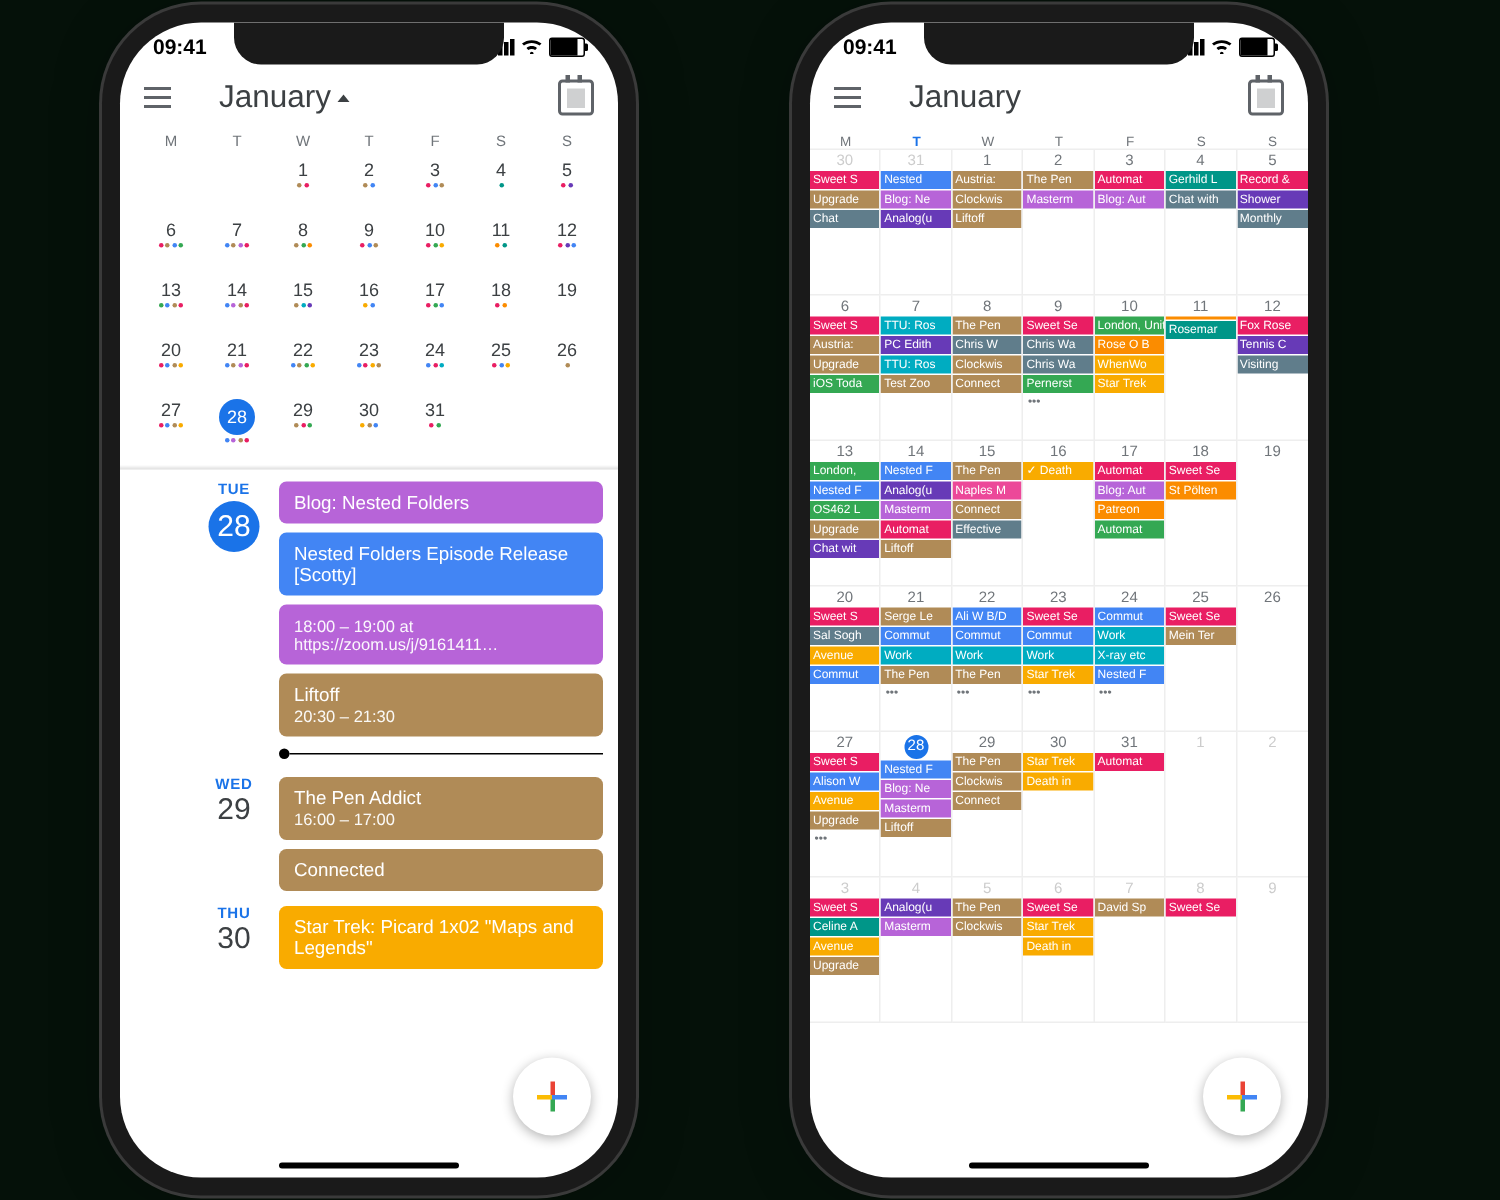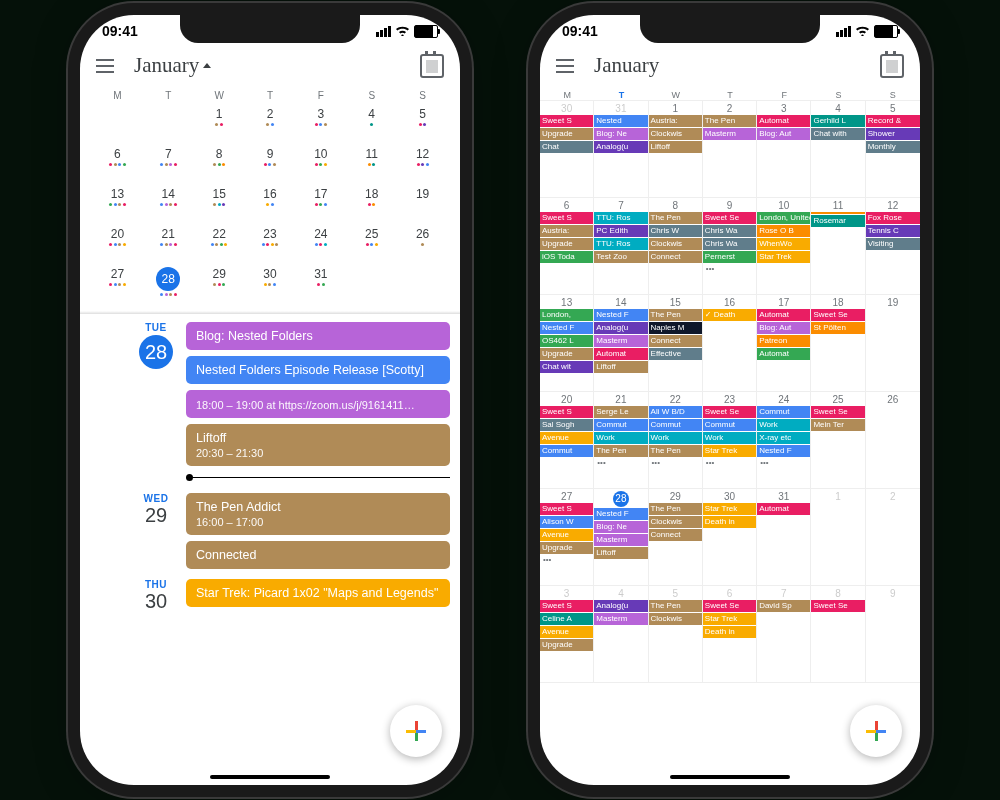--- a/index.html
+++ b/index.html
@@ -1,33 +1,33 @@
 <!DOCTYPE html>
 <html><head>
 <meta charset="utf-8">
 <style>
   html,body{margin:0;padding:0;background:#051109;font-family:-apple-system,Helvetica,Arial,sans-serif;}
   .stage{width:1000px;height:800px;position:relative;}
-  .phone{position:absolute;width:380px;height:770px;border-radius:54px;background:#fff;
+  .phone{position:absolute;width:332px;height:770px;border-radius:54px;background:#fff;
          box-shadow:0 0 0 12px #1a1a1a,0 0 0 14px #3a3a3a,0 4px 40px rgba(0,0,0,.5);
          overflow:hidden;}
   .phone.left{left:80px;top:15px;}
   .phone.right{left:540px;top:15px;}
   .notch{position:absolute;top:0;left:50%;transform:translateX(-50%);width:180px;height:28px;
          background:#1a1a1a;border-radius:0 0 18px 18px;z-index:50;}
   .statusbar{display:flex;justify-content:space-between;align-items:center;padding:8px 22px 4px;font-size:14px;font-weight:600;}
   .status-icons{display:flex;gap:4px;align-items:center;}
   .sig{display:flex;gap:1px;align-items:flex-end;}
   .sig i{width:3px;background:#000;display:block;}
   .sig i:nth-child(1){height:5px}.sig i:nth-child(2){height:7px}.sig i:nth-child(3){height:9px}.sig i:nth-child(4){height:11px}
   .batt{width:22px;height:11px;border:1px solid #000;border-radius:2px;position:relative;}
   .batt::after{content:"";position:absolute;right:-3px;top:3px;width:2px;height:5px;background:#000;border-radius:0 1px 1px 0;}
   .batt i{display:block;background:#000;width:80%;height:100%;}
 
-  .header{display:flex;align-items:center;padding:10px 16px 12px;gap:20px;font-family:Liberation Serif, serif;}
+  .header{display:flex;align-items:center;padding:10px 16px 12px;gap:32px;}
   .burger{display:flex;flex-direction:column;gap:4px;cursor:pointer;}
   .burger i{width:18px;height:2px;background:#5f6368;}
   .title{font-size:21px;color:#3c4043;flex:1;display:flex;align-items:center;gap:4px;}
   .tri{width:0;height:0;border-left:4px solid transparent;border-right:4px solid transparent;border-bottom:5px solid #3c4043;}
   .today-icon{width:20px;height:20px;border:2px solid #5f6368;border-radius:3px;position:relative;}
   .today-icon::before{content:"";position:absolute;top:-5px;left:3px;width:3px;height:5px;background:#5f6368;box-shadow:8px 0 #5f6368;}
   .today-icon::after{content:"";position:absolute;inset:4px 4px 3px;background:#5f6368;opacity:.3;}
 
   
   .dow{display:grid;grid-template-columns:repeat(7,1fr);font-size:10px;color:#70757a;text-align:center;padding:0 12px;}
@@ -585,21 +585,21 @@
           <div class="n"><span>14</span></div>
           <div class="chip" style="background: rgb(66, 133, 244);">Nested F</div>
           <div class="chip" style="background: rgb(103, 58, 183);">Analog(u</div>
           <div class="chip" style="background: rgb(183, 100, 216);">Masterm</div>
           <div class="chip" style="background: rgb(233, 30, 99);">Automat</div>
           <div class="chip" style="background: rgb(176, 139, 87);">Liftoff</div>
         </div>
         <div class="fmcell">
           <div class="n"><span>15</span></div>
           <div class="chip" style="background: rgb(176, 139, 87);">The Pen</div>
-          <div class="chip" style="background: #0f172a;">Naples M</div>
+          <div class="chip" style="background: #ec4899;">Naples M</div>
           <div class="chip" style="background: rgb(176, 139, 87);">Connect</div>
           <div class="chip" style="background: rgb(96, 125, 139);">Effective</div>
         </div>
         <div class="fmcell">
           <div class="n"><span>16</span></div>
           <div class="chip" style="background: rgb(249, 171, 0);">✓ Death</div>
         </div>
         <div class="fmcell">
           <div class="n"><span>17</span></div>
           <div class="chip" style="background: rgb(233, 30, 99);">Automat</div>

